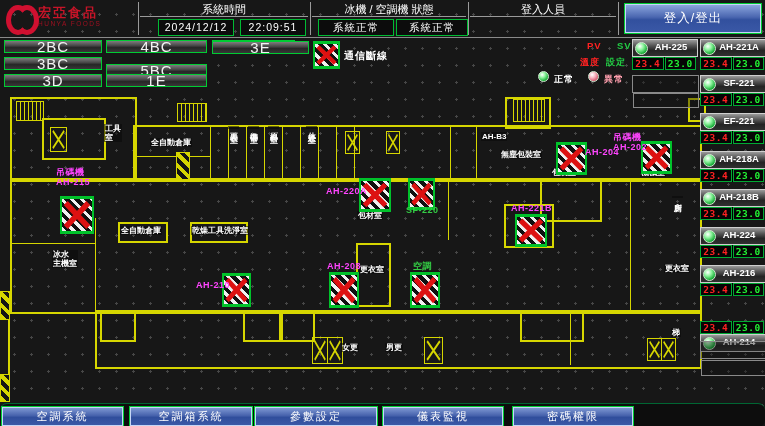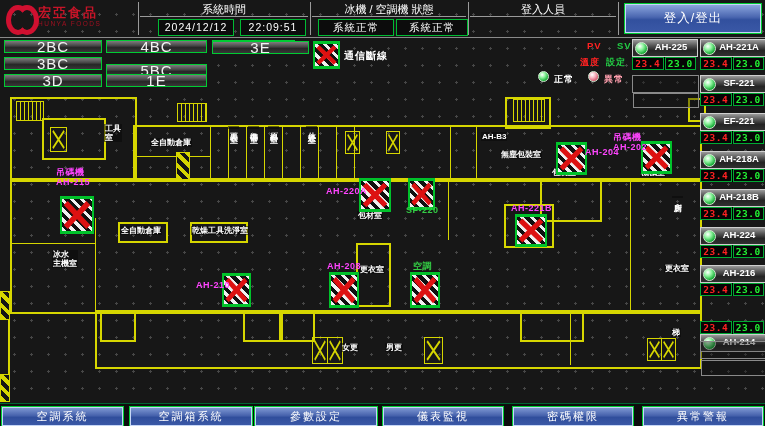--- a/index.html
+++ b/index.html
@@ -61,21 +61,21 @@
   .val-row{position:absolute;z-index:8;display:flex;gap:1px;background:#000;}
   .val{flex:1;border:1px solid #00aa33;background:#050505;text-align:center;
     font-family:"DejaVu Sans Mono",monospace;font-weight:bold;font-size:9.5px;line-height:11px;letter-spacing:0.5px;}
   .pv{color:#ff2222;}
   .sv{color:#22ee33;}
   .empty-box{position:absolute;z-index:8;border:1px solid #8a8a8a;background:rgba(20,20,20,0.4);}
   
   .nav-btn{position:absolute;height:19px;background:linear-gradient(180deg,#7d97d2 0%,#4662ac 45%,#304e9c 55%,#3a58a6 100%);
     border:1px solid #c6d6f6;outline:1px solid #00cc33;color:#fff;font-size:11px;text-align:center;
     line-height:17px;cursor:pointer;font-family:inherit;letter-spacing:2px;padding:0;}
-  .nav-bar{position:absolute;left:0;top:403px;width:765px;height:23px;background:#0d0d0d;border-top:1px solid #063;}
+  .nav-bar{position:absolute;left:0;top:403px;width:765px;height:23px;background:#0d0d0d;border-top:1px solid #063;border-radius:7px;}
 </style>
 </head>
 <body>
 
 <div class="screen">
 
   <div class="abs header">
     <div class="logo">
       <div class="logo-mark">
         <span class="crescent c1"></span>
@@ -335,16 +335,15 @@
       <div class="empty-box" style="left:700px;top:341px;width:64px;height:16px;"></div>
       <div class="empty-box" style="left:701px;top:360px;width:63px;height:14px;"></div>
     </div>
 
   <div class="nav-bar">
     <button class="nav-btn" style="left:2px;top:3px;width:121px">空調系統</button>
     <button class="nav-btn" style="left:255px;top:3px;width:122px">參數設定</button>
     <button class="nav-btn" style="left:130px;top:3px;width:122px">空調箱系統</button>
     <button class="nav-btn" style="left:383px;top:3px;width:120px">儀表監視</button>
     <button class="nav-btn" style="left:513px;top:3px;width:120px">密碼權限</button>
-    <button class="nav-btn" style="left:643px;top:3px;width:120px">異常警報</button>
   </div>
 
 </div>
 
 </body></html>

